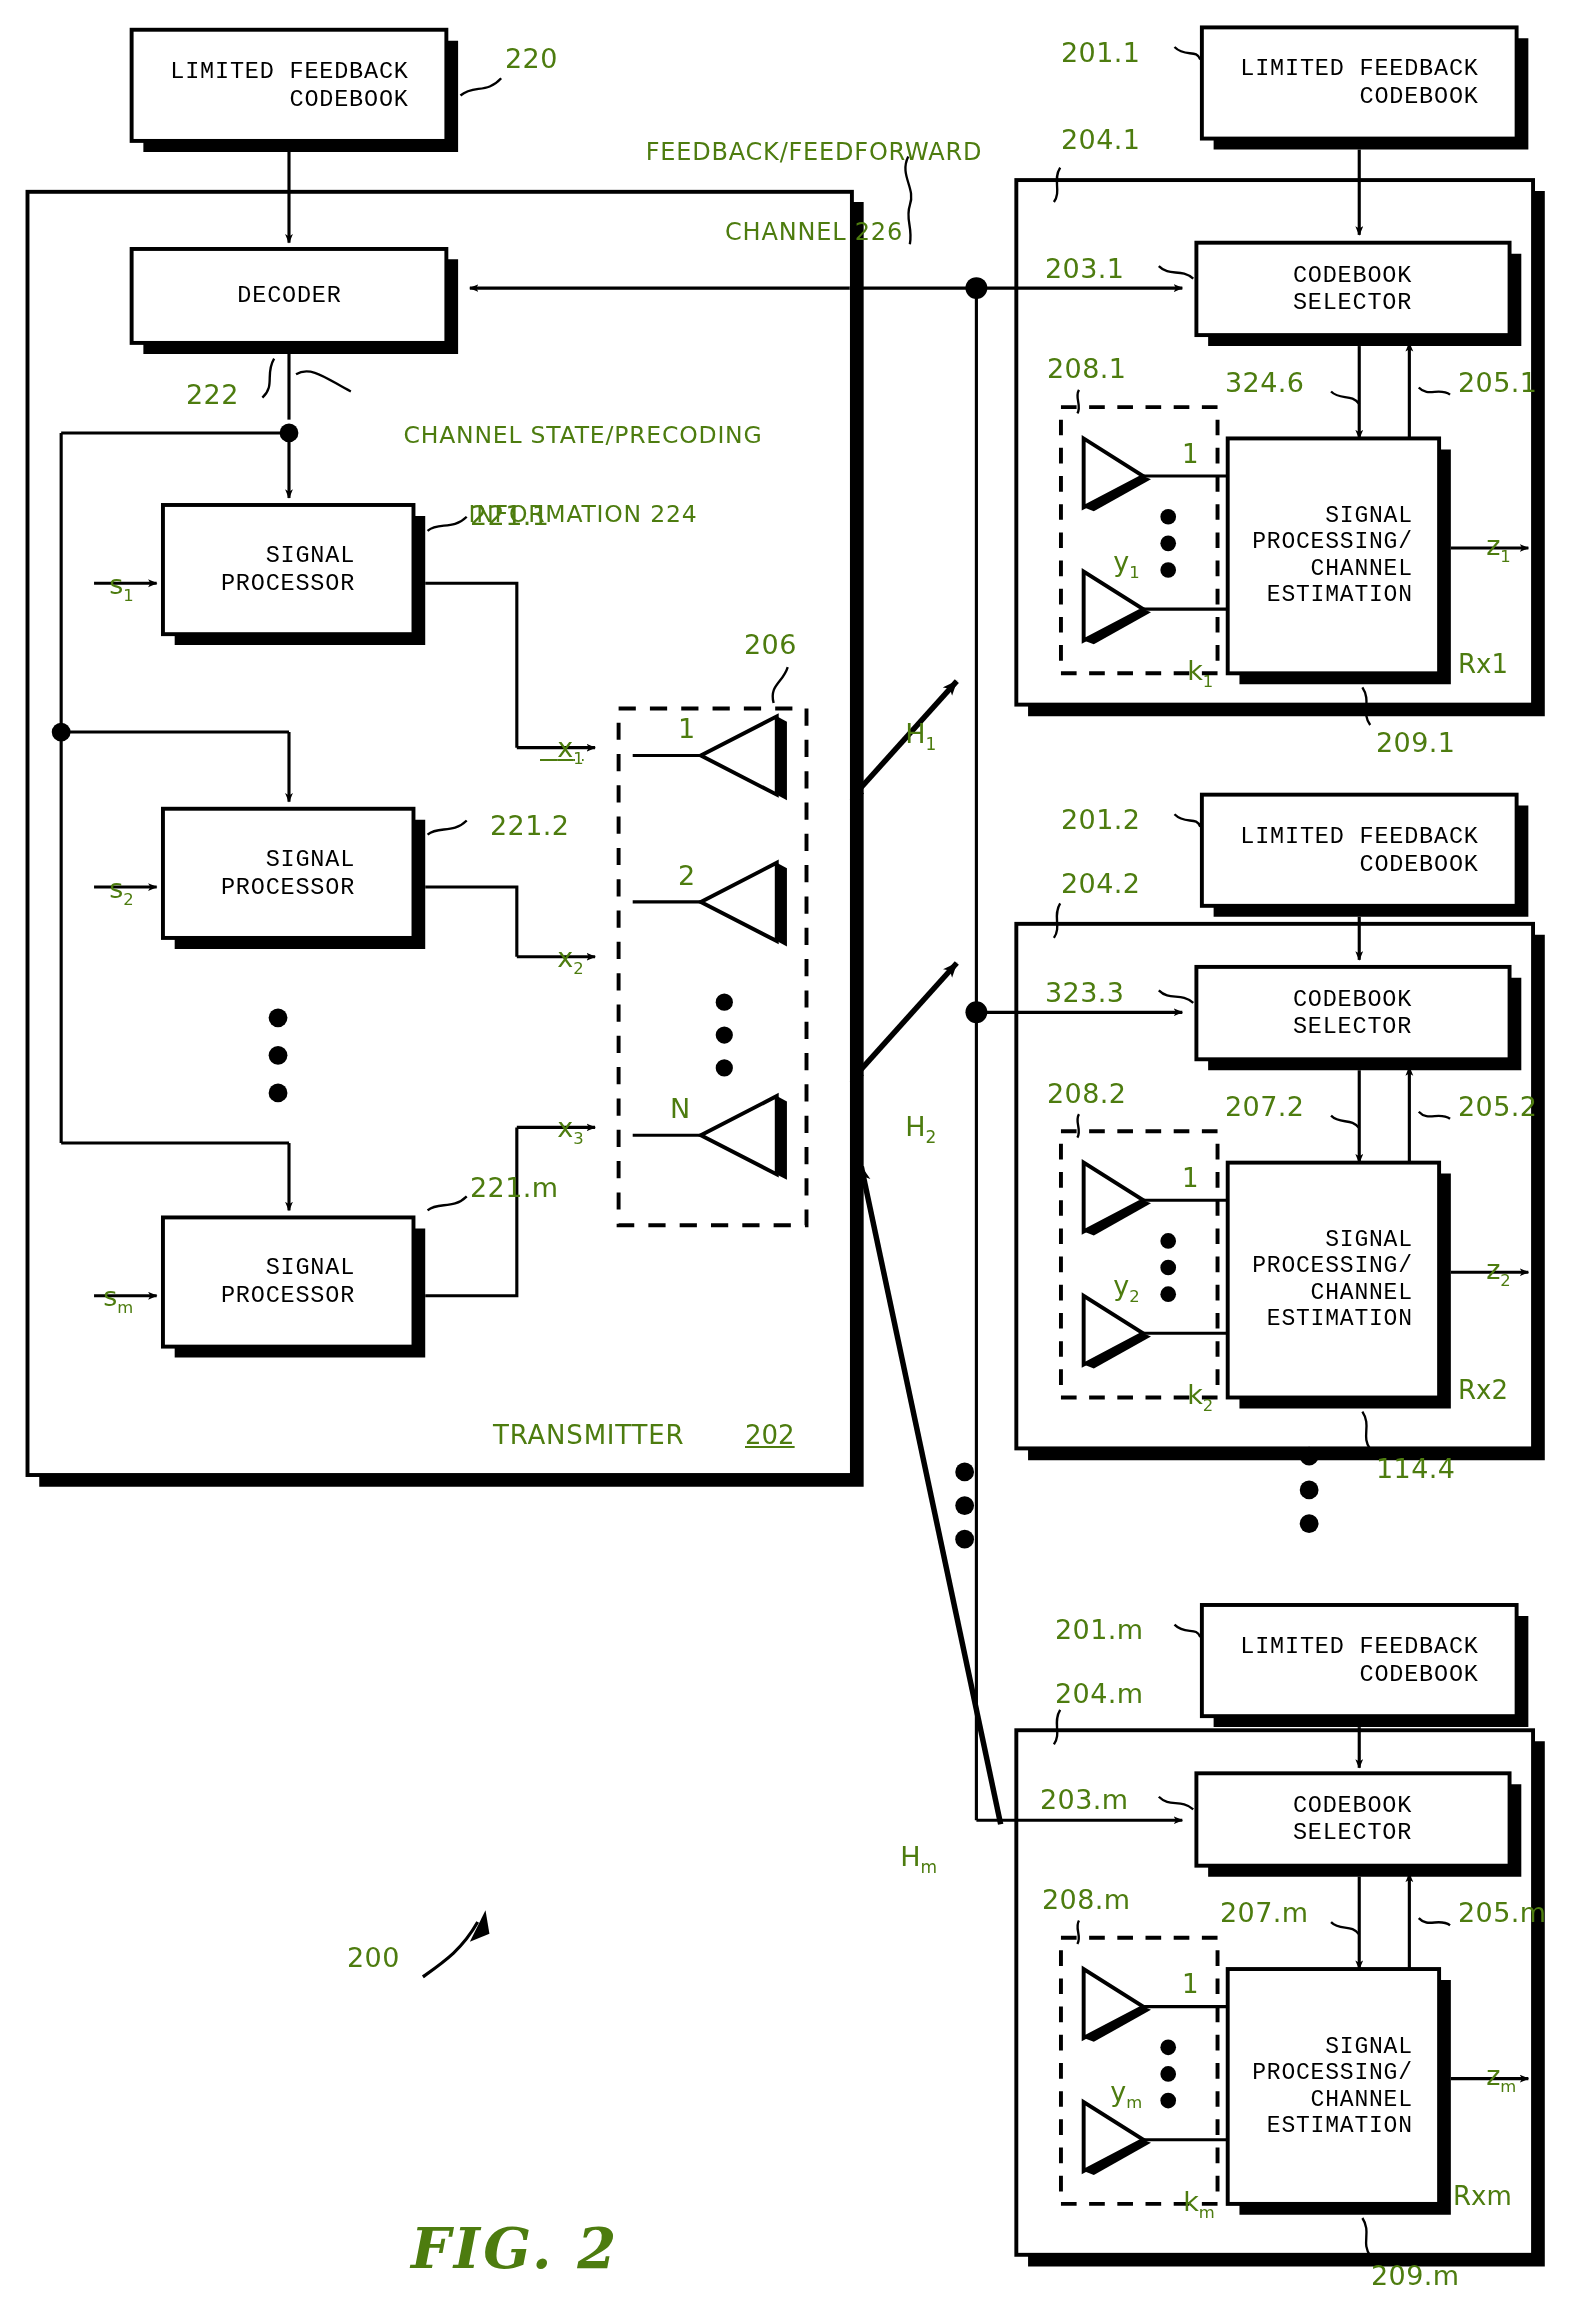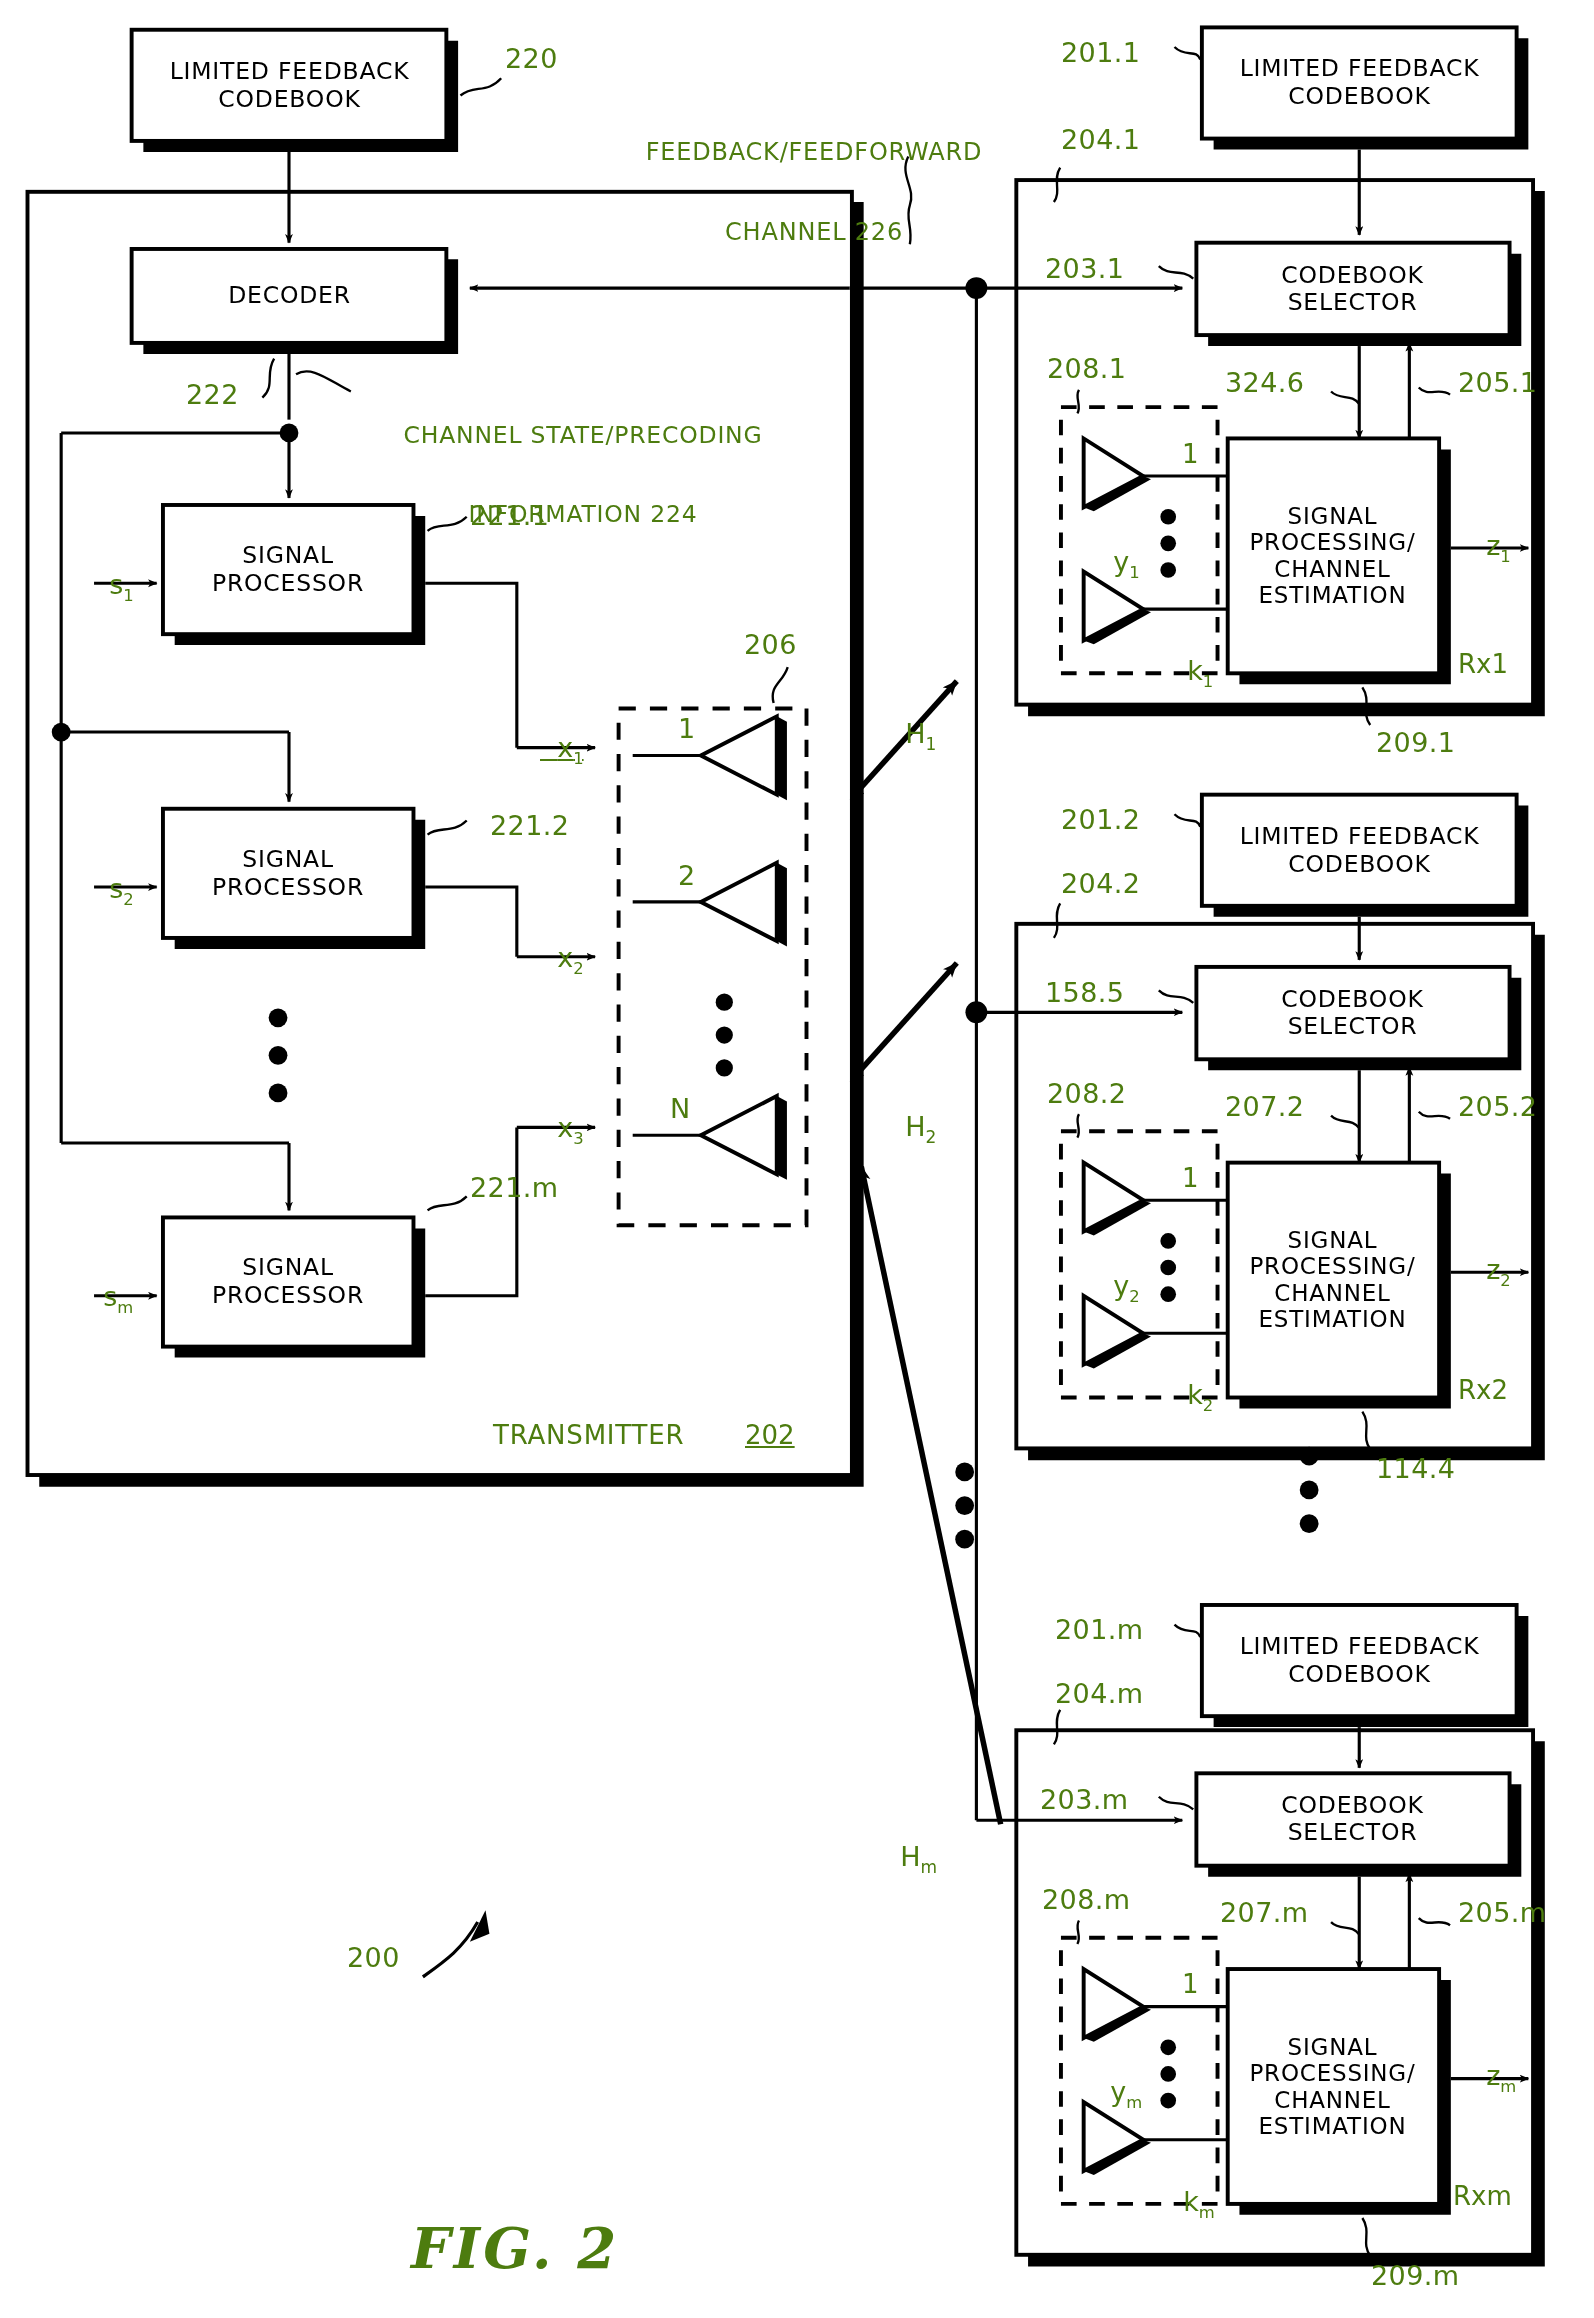--- a/index.html
+++ b/index.html
@@ -1,21 +1,21 @@
 <!DOCTYPE html>
 <html style="font-size:12.5px"><head>
 <meta charset="utf-8">
 <style>
   html,body{margin:0;padding:0;background:#fff;}
   body{font-family:"DejaVu Sans", sans-serif;}
   #fig{position:relative;width:1595px;height:2319px;background:#fff;overflow:hidden;}
   svg.layer{position:absolute;left:0;top:0;width:1595px;height:2319px;}
   .lbl{position:absolute;font-family:"DejaVu Sans", sans-serif;color:#4d7c0f;white-space:pre;line-height:1.12;}
-  .boxtext{position:absolute;text-align:center;font-size:23.5px;letter-spacing:0.8px;line-height:1.15;
-           display:flex;align-items:center;justify-content:center;}
+  .boxtext{position:absolute;text-align:right;font-size:23.5px;letter-spacing:0.8px;line-height:1.15;
+           display:flex;align-items:center;justify-content:center;font-family:Liberation Mono, monospace;}
   .ref{font-size:27px;letter-spacing:0.4px;}
   .var{font-size:27px;}
   .var .s{font-size:16.4px;position:relative;top:7px;}
   .varsup{font-size:27px;}
   .varsup .s{font-size:16.4px;position:relative;top:-8.6px;}
   .figcap{font-family:"DejaVu Serif", serif;font-style:italic;font-weight:bold;font-size:56px;letter-spacing:3.1px;}
 </style>
 </head>
 <body>
 
@@ -378,21 +378,21 @@
 <div class="lbl" style="left:1458px;top:650px;font-size:26px;">Rx1</div>
 
 <div class="boxtext" style="left:1202px;top:795px;width:315px;height:111px;">
   <div>
     <div>LIMITED FEEDBACK</div>
     <div>CODEBOOK</div>
   </div>
 </div>
 <div class="lbl ref" style="left:1061px;top:805px;">201.2</div>
 <div class="lbl ref" style="left:1061px;top:869px;">204.2</div>
-<div class="lbl ref" style="left:1045px;top:978px;">158.5</div>
+<div class="lbl ref" style="left:1045px;top:978px;">323.3</div>
 <div class="boxtext" style="left:1196px;top:967px;width:313px;height:92px;">
   <div>
     <div>CODEBOOK</div>
     <div>SELECTOR</div>
   </div>
 </div>
 <div class="lbl ref" style="left:1047px;top:1079px;">208.2</div>
 <div class="lbl ref" style="left:1225px;top:1092px;">207.2</div>
 <div class="lbl ref" style="left:1458px;top:1092px;">205.2</div>
 <div class="lbl" style="left:1182px;top:1164px;font-size:26px;">1</div>

